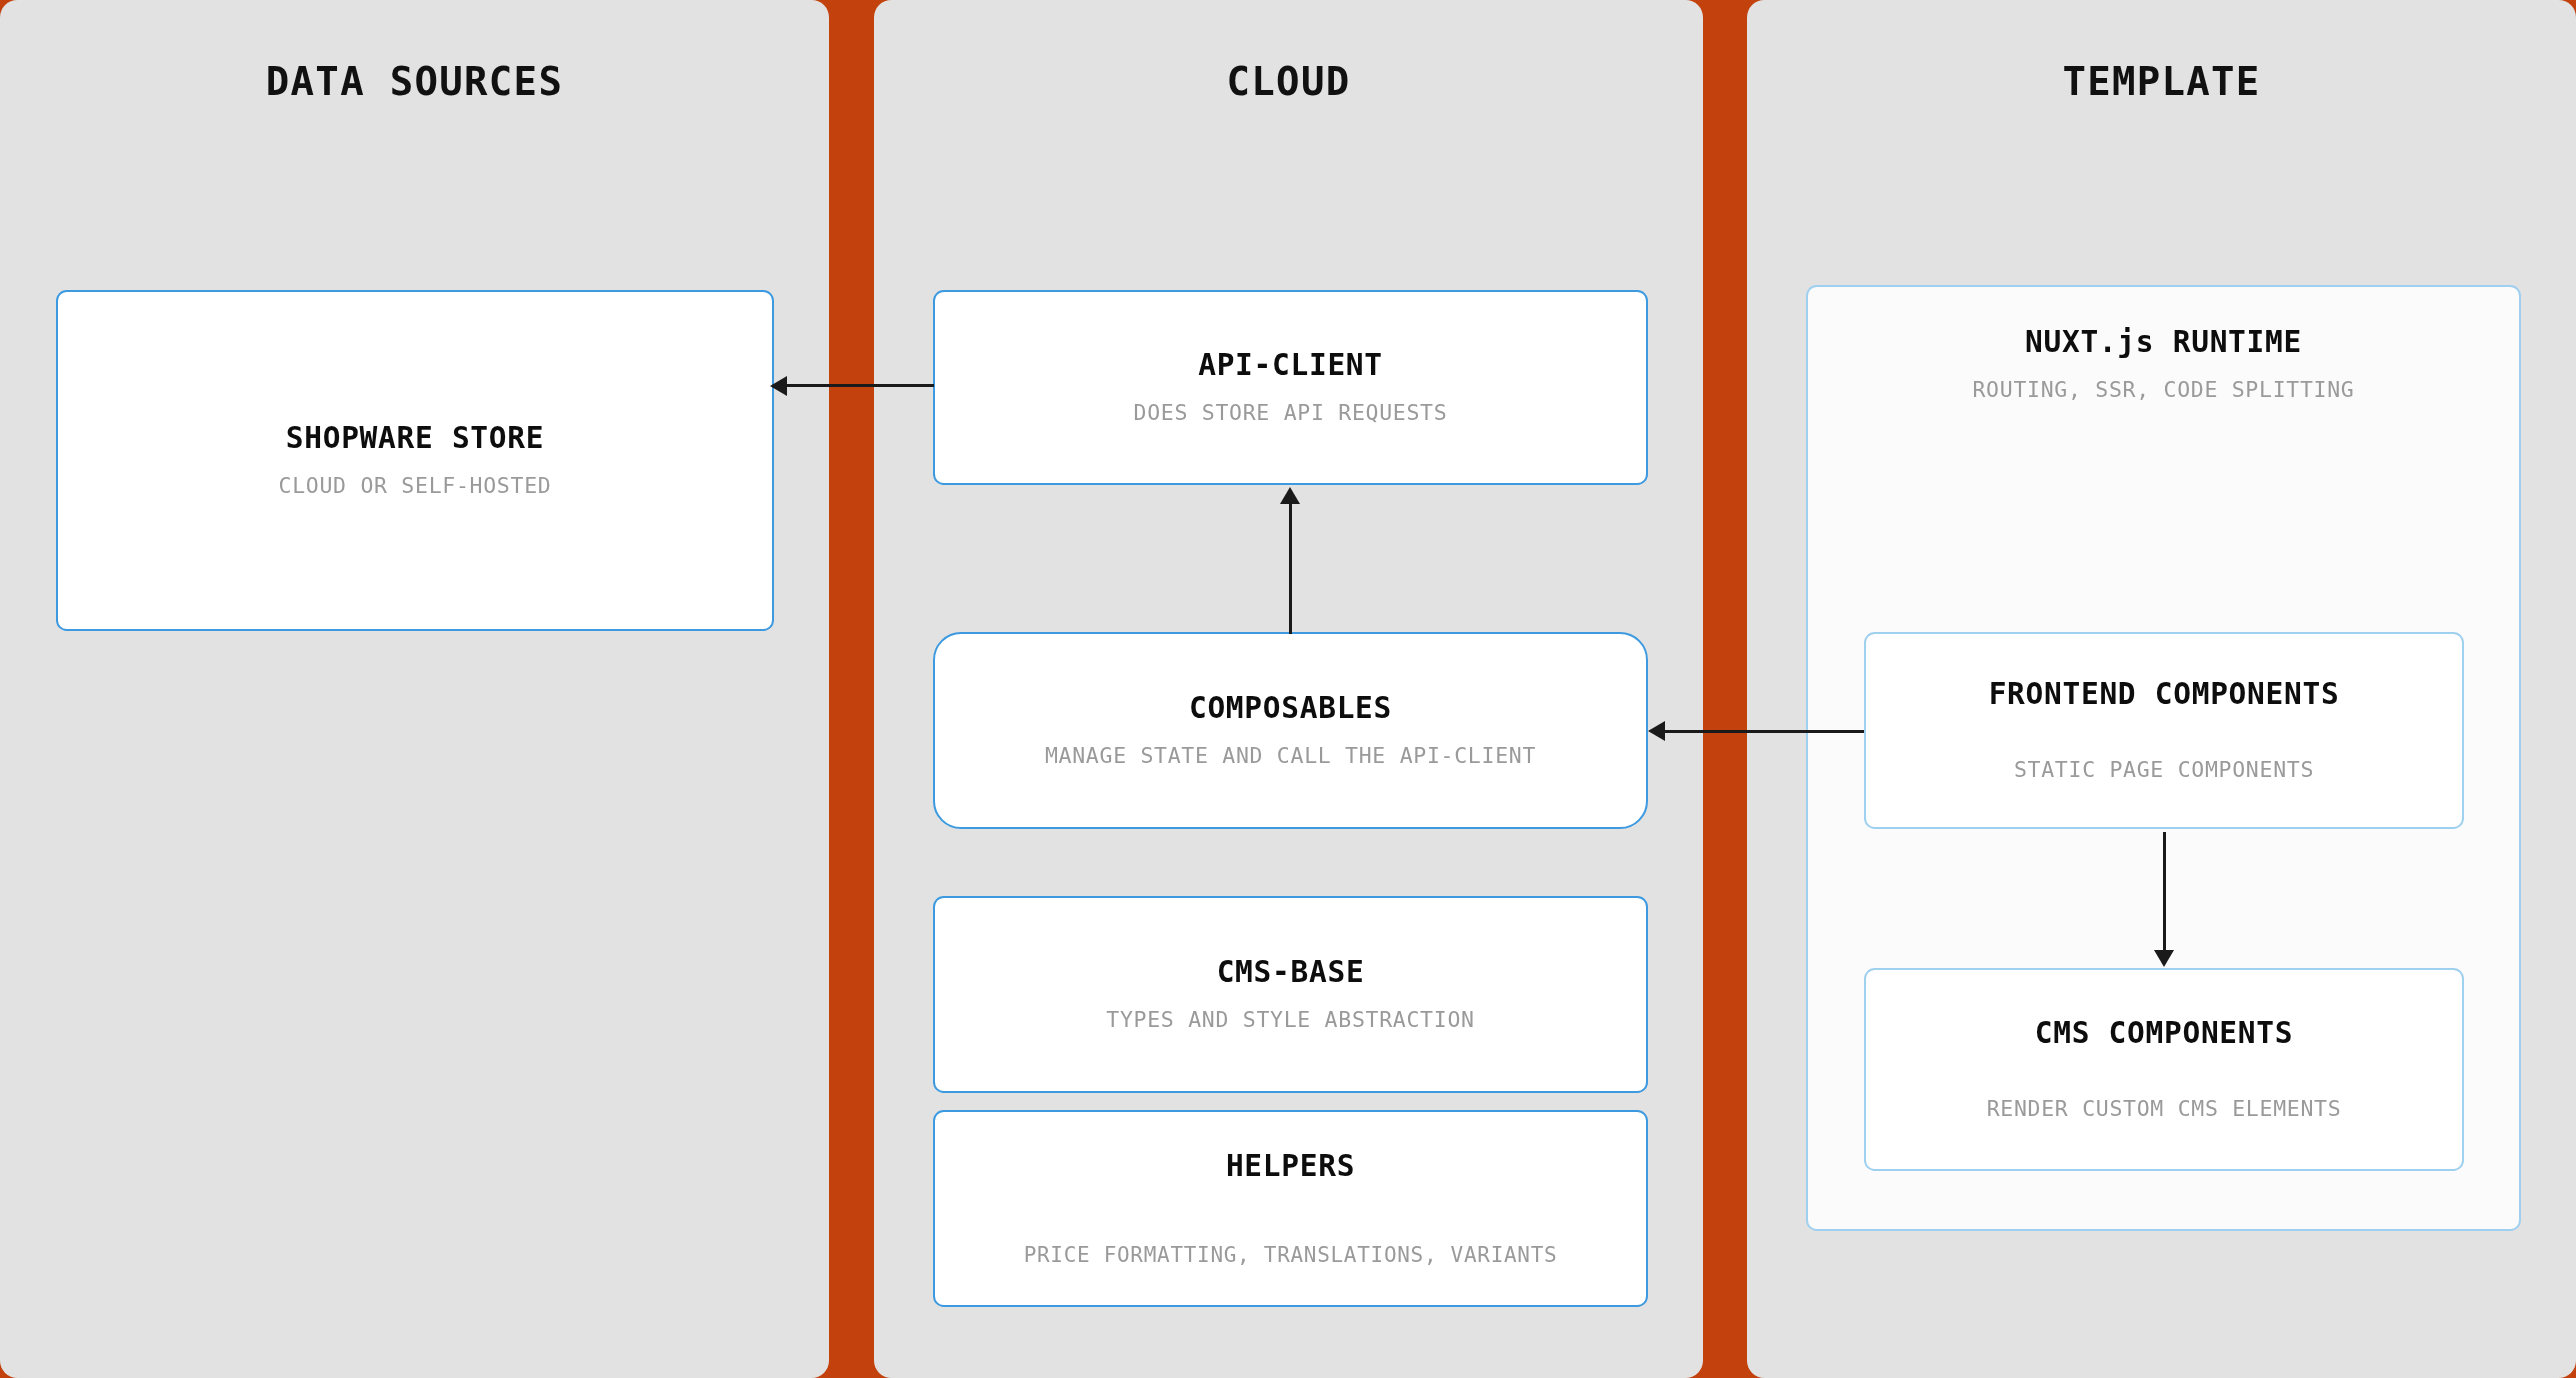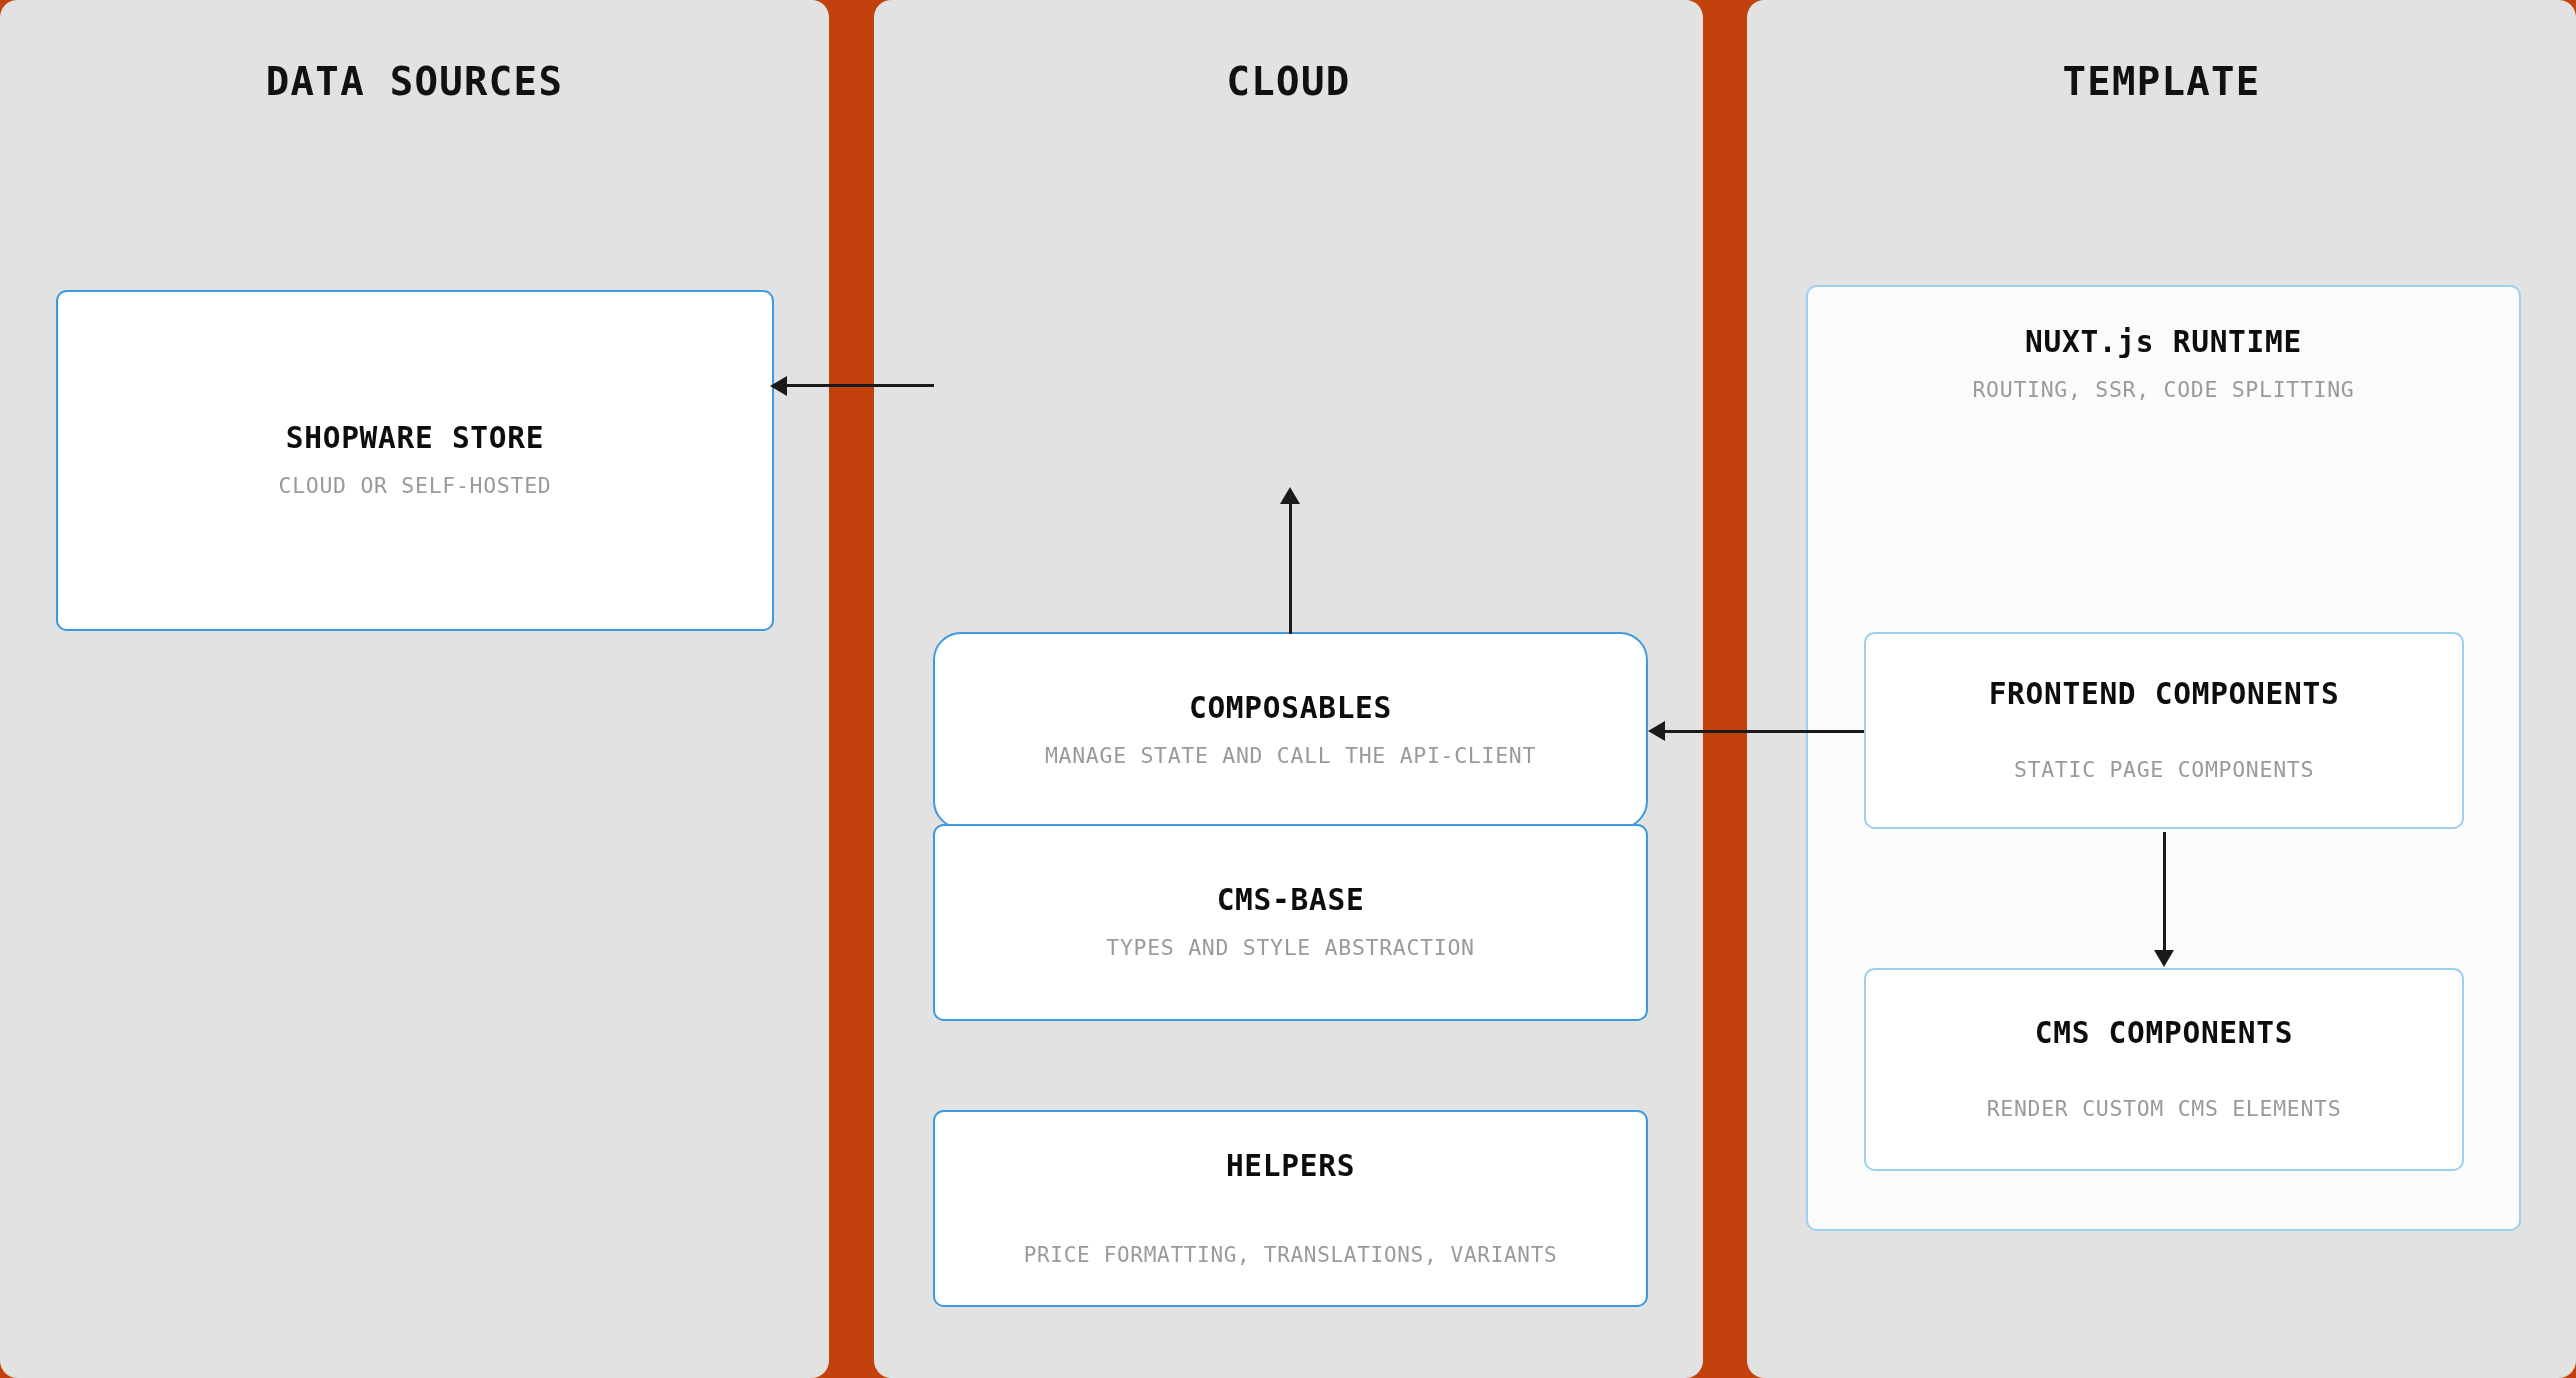--- a/index.html
+++ b/index.html
@@ -120,27 +120,31 @@
   <div class="card" style="left:56px; top:290px; width:718px; height:341px;">
     <div class="card-title">SHOPWARE STORE</div>
     <div class="card-sub">CLOUD OR SELF-HOSTED</div>
   </div>
 
 
   <div class="column" style="left:874px; top:0px; width:829px; height:1378px;">
     <div class="col-title" style="top:59px;">CLOUD</div>
   </div>
 
+  <div class="card" style="left:933px; top:290px; width:715px; height:195px;">
+    <div class="card-title">API-CLIENT</div>
+    <div class="card-sub">DOES STORE API REQUESTS</div>
+  </div>
 
   <div class="card" style="left:933px; top:632px; width:715px; height:197px;border-radius:28px;">
     <div class="card-title">COMPOSABLES</div>
     <div class="card-sub">MANAGE STATE AND CALL THE API-CLIENT</div>
   </div>
 
-  <div class="card" style="left:933px; top:824px; width:715px; height:197px;">
+  <div class="card" style="left:933px; top:896px; width:715px; height:197px;">
     <div class="card-title">CMS-BASE</div>
     <div class="card-sub">TYPES AND STYLE ABSTRACTION</div>
   </div>
 
   <div class="card" style="left:933px; top:1110px; width:715px; height:197px;gap:40px;">
     <div class="card-title">HELPERS</div>
     <div class="card-sub" style="font-size:21px;">PRICE FORMATTING, TRANSLATIONS, VARIANTS</div>
   </div>
 
   <div class="column" style="left:1747px; top:0px; width:829px; height:1378px;">

